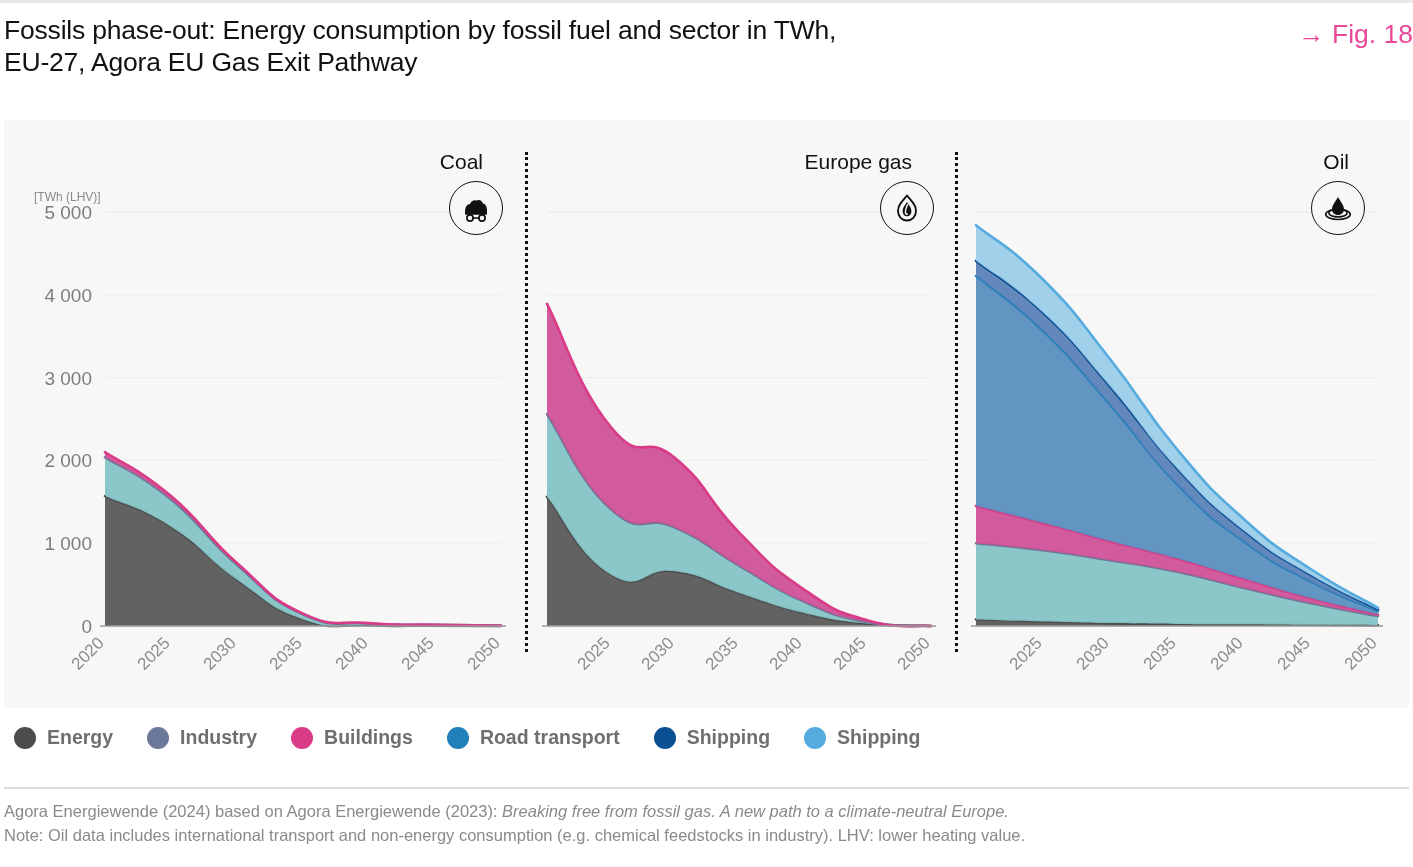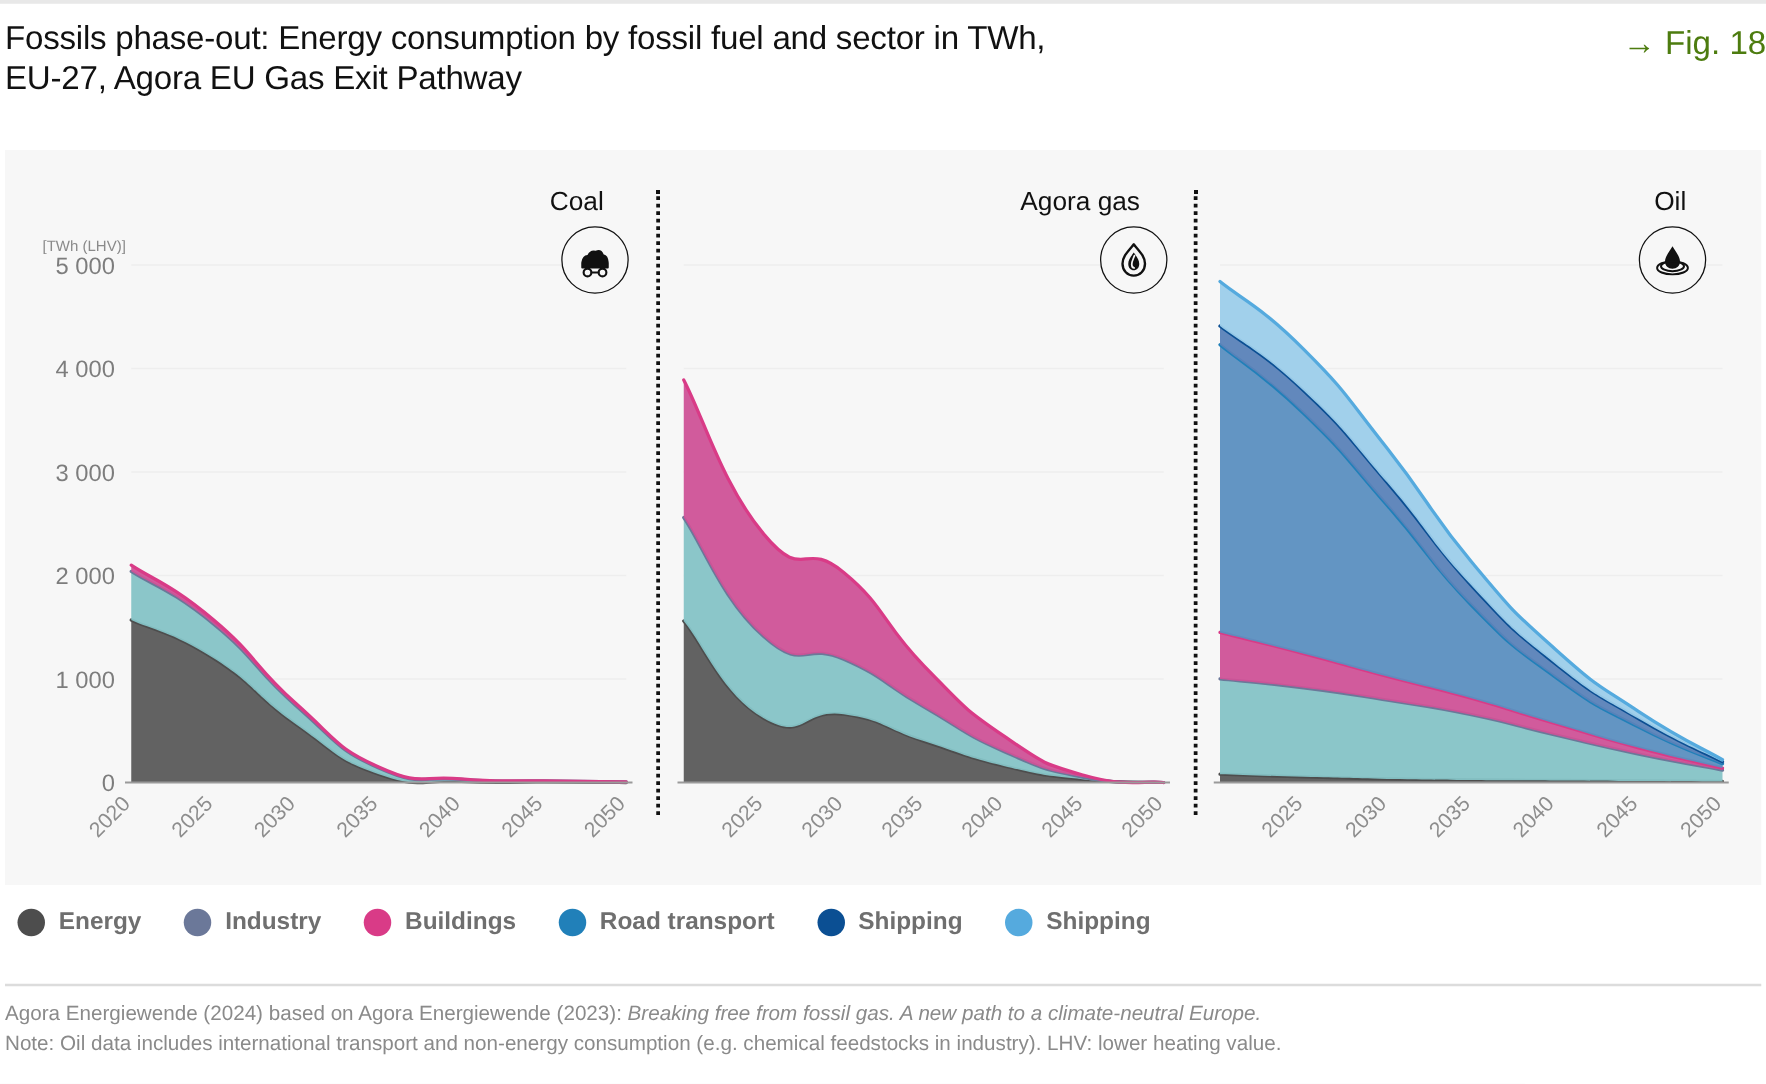--- a/index.html
+++ b/index.html
@@ -19,21 +19,21 @@
     height:92px;box-sizing:border-box;
   }
   .title{
     font-size:26.5px;line-height:32px;font-weight:400;
     color:#111;letter-spacing:-0.2px;
     max-width:1180px;
     white-space:pre-line;
   }
   .fig-ref{
     position:absolute;right:0px;top:18px;
-    font-size:26.5px;line-height:32px;color:#4d7c0f;white-space:nowrap;
+    font-size:26.5px;line-height:32px;color:#ec4899;white-space:nowrap;
   }
   .hdr-rule{
     position:absolute;left:0;right:0;top:0;height:3px;background:#e8e8e8;
   }
 
   
   .card{
     position:absolute;left:4px;top:120px;
     width:1405px;height:588px;
     background:#f7f7f7;
@@ -95,21 +95,21 @@
     <div class="title">Fossils phase-out: Energy consumption by fossil fuel and sector in TWh,
 EU-27, Agora EU Gas Exit Pathway</div>
     <div class="fig-ref">→ Fig. 18</div>
   </div>
 
   <div class="card">
 
     <div class="unit-label">[TWh (LHV)]</div>
 
     <div class="panel-title" style="right:926px;top:30px;">Coal</div>
-    <div class="panel-title" style="right:497px;top:30px;">Agora gas</div>
+    <div class="panel-title" style="right:497px;top:30px;">Europe gas</div>
     <div class="panel-title" style="right:60px;top:30px;">Oil</div>
 
     <div class="icon-badge" style="left:445px;top:61px;">
       <svg width="34" height="34" viewBox="0 0 34 34" aria-hidden="true">
         <path d="M6 19 Q7 13 11 13 Q13 8.5 17.5 9.5 Q22 7.5 24 12.5 Q27.5 13 28 19 Z" fill="#111"></path>
         <rect x="6" y="18.5" width="22" height="5.2" rx="0.8" fill="#111"></rect>
         <circle cx="11" cy="27" r="3.1" fill="none" stroke="#111" stroke-width="1.7"></circle>
         <circle cx="23" cy="27" r="3.1" fill="none" stroke="#111" stroke-width="1.7"></circle>
         <rect x="13.5" y="26.2" width="7" height="1.6" fill="#111"></rect>
       </svg>

